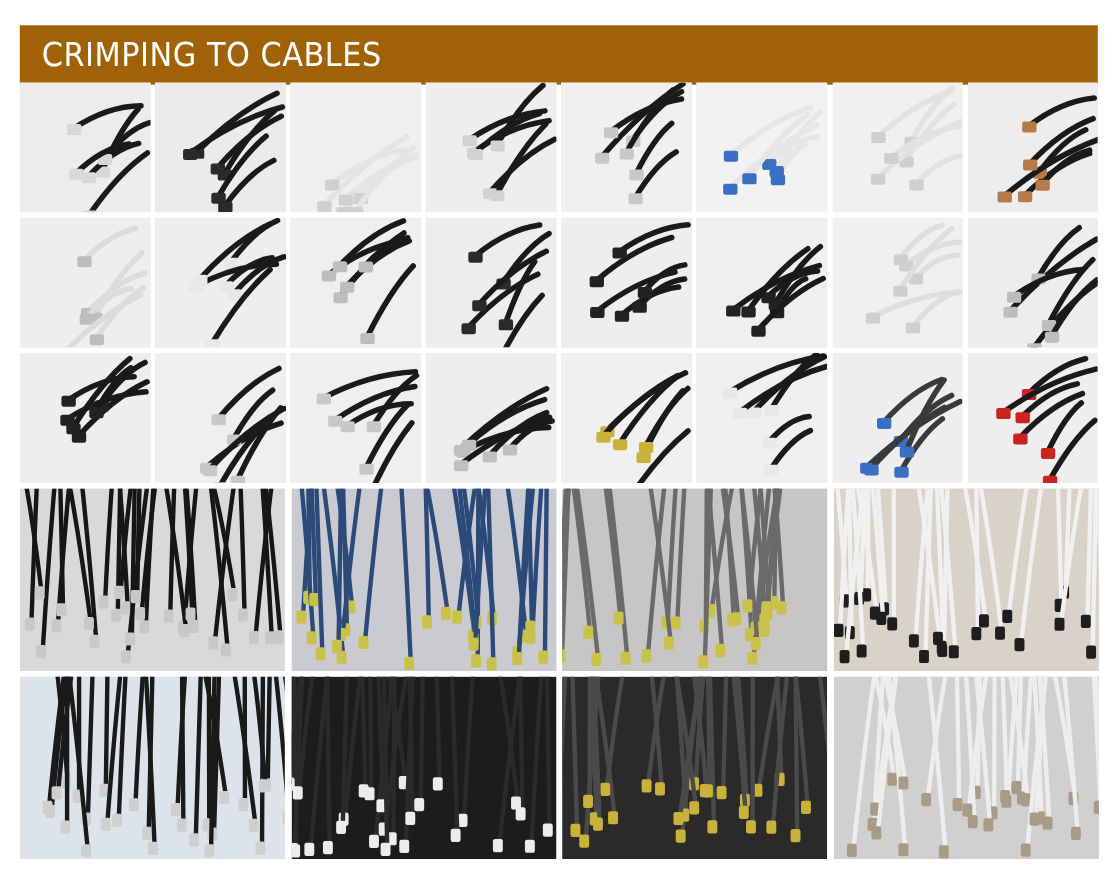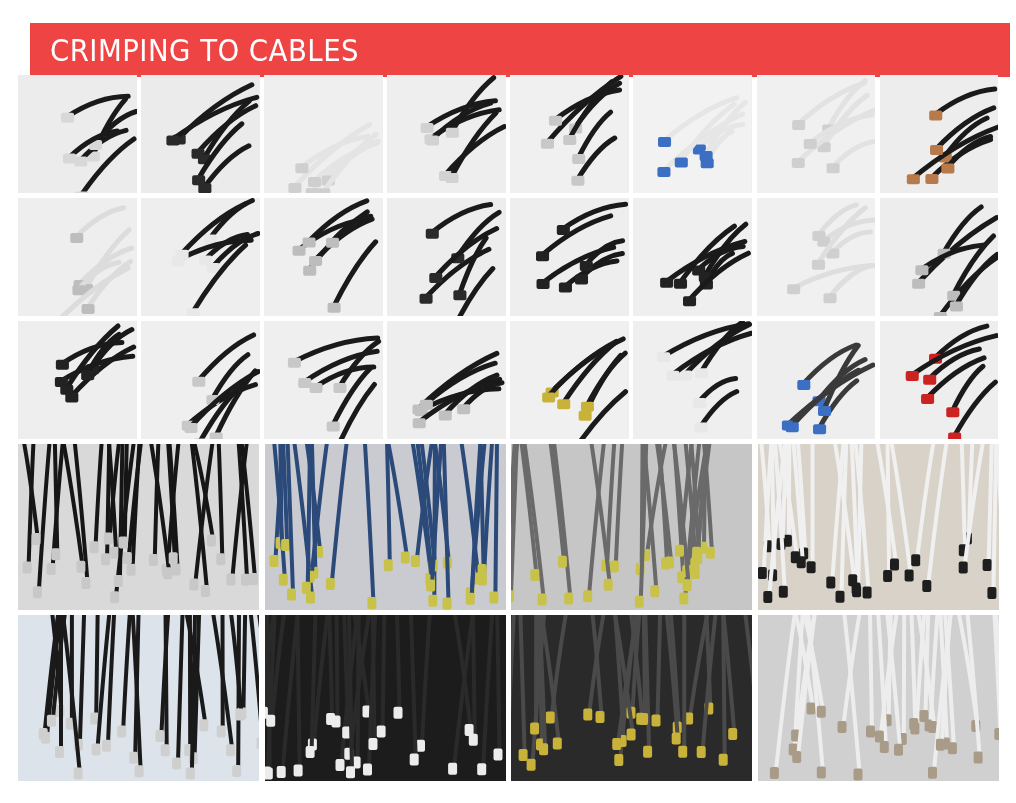--- a/index.html
+++ b/index.html
@@ -1,17 +1,17 @@
 <!DOCTYPE html>
 <html><head>
 <meta charset="utf-8">
 <style>
   html, body { margin:0; padding:0; background:#ffffff; }
   body { width:1016px; height:803px; position:relative; overflow:hidden; font-family:"DejaVu Sans", sans-serif; }
-  .header { position:absolute; left:30px; top:23px; width:980px; height:54px; background:#ef4444; display:flex; align-items:center; }
+  .header { position:absolute; left:18px; top:23px; width:980px; height:54px; background:#a16207; display:flex; align-items:center; }
   .header-title { color:#ffffff; font-size:30px; font-weight:normal; letter-spacing:0.5px; margin-left:20px; font-family:"DejaVu Sans", sans-serif; transform:scaleX(0.92); transform-origin:left center; }
   .small-grid { position:absolute; left:18px; top:75px; width:980px; display:grid; grid-template-columns:repeat(8, 118.5px); grid-auto-rows:118px; column-gap:4.6px; row-gap:5px; }
   .large-grid { position:absolute; left:18px; top:444px; width:980px; display:grid; grid-template-columns:repeat(4, 241px); grid-auto-rows:166px; column-gap:5.7px; row-gap:5px; }
   .tile { position:relative; overflow:hidden; background:#ececec; }
   .tile svg { display:block; width:100%; height:100%; }
 </style>
 </head>
 <body>
 
 <div class="header">

